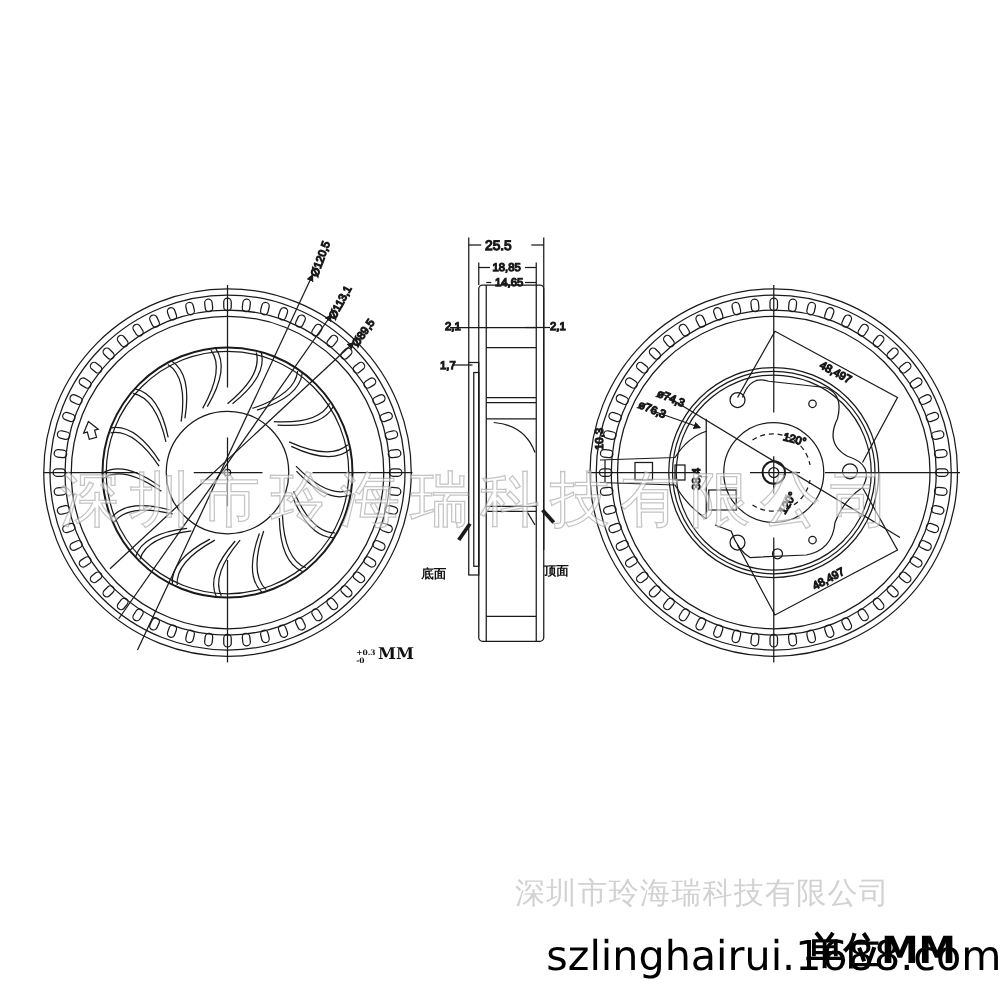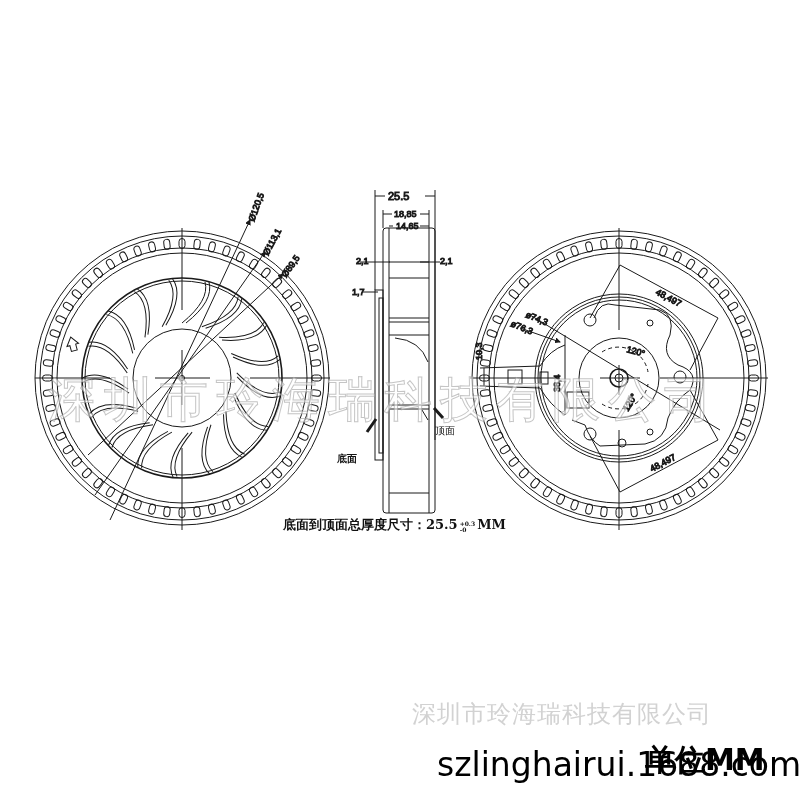--- a/index.html
+++ b/index.html
@@ -3,21 +3,21 @@
 <meta charset="utf-8">
 <style>
   html, body { margin: 0; padding: 0; background: #ffffff; }
   body { width: 800px; height: 800px; position: relative; overflow: hidden; font-family: "DejaVu Sans", sans-serif; }
   #stage { position: absolute; left: 0; top: 0; width: 800px; height: 800px; }
   svg { position: absolute; left: 0; top: 0; }
   .dim { font-family: "Liberation Sans", sans-serif; font-size: 9px; fill: #222; }
   .thick-note { position: absolute; left: 283px; top: 516px; font-family: "DejaVu Serif", serif; font-weight: bold; font-size: 13px; color: #111; white-space: nowrap; }
   .tol { display: inline-flex; flex-direction: column; font-size: 6px; line-height: 6px; vertical-align: 3px; margin: 0 2px; }
   .label-bottom { position: absolute; left: 337px; top: 452px; font-family: "DejaVu Sans", sans-serif; font-weight: bold; font-size: 10px; color: #111; }
-  .label-top { position: absolute; left: 435px; top: 424px; font-family: "DejaVu Sans", sans-serif; font-weight: normal; font-size: 10px; color: #111; }
+  .label-top { position: absolute; left: 435px; top: 450px; font-family: "DejaVu Sans", sans-serif; font-weight: bold; font-size: 10px; color: #111; }
   .wm-band { position: absolute; left: 48px; top: 368px; width: 740px; font-family: "DejaVu Sans", sans-serif; font-size: 48px; letter-spacing: 8px; color: rgba(255,255,255,0.55); -webkit-text-stroke: 1px rgba(150,150,150,0.55); white-space: nowrap; pointer-events: none; }
   .wm-company { position: absolute; left: 412px; top: 698px; font-family: "DejaVu Sans", sans-serif; font-size: 24px; color: #d2d2d2; letter-spacing: 1px; white-space: nowrap; }
   .wm-url { position: absolute; left: 437px; top: 745px; font-family: "DejaVu Sans", sans-serif; font-size: 33px; color: #000000; white-space: nowrap; text-align: right; }
   .unit { position: absolute; left: 645px; top: 740px; font-family: "DejaVu Sans", sans-serif; font-weight: bold; font-size: 30px; color: #000; white-space: nowrap; }
 </style>
 </head>
 <body>
 
 <div id="stage">
 <svg width="800" height="800" viewBox="0 0 800 800">
@@ -286,21 +286,21 @@
     <text class="dim" x="560" y="392" transform="rotate(-90 560 392)">38,4</text>
   </g>
 </svg>
 
 <div class="wm-band">深圳市玲海瑞科技有限公司</div>
 
 <div class="label-bottom">底面</div>
 <div class="label-top">顶面</div>
 
 <div class="thick-note">
-  <span>底面到顶面总厚度尺寸：25.5</span><span class="tol">
+  <span class="tol">
         <span>+0.3</span>
         <span>-0</span>
       </span><span>MM</span>
 </div>
 
 <div class="wm-company">深圳市玲海瑞科技有限公司</div>
 <div class="wm-url">szlinghairui.1688.com</div>
 <div class="unit">单位MM</div>
 </div>
 

